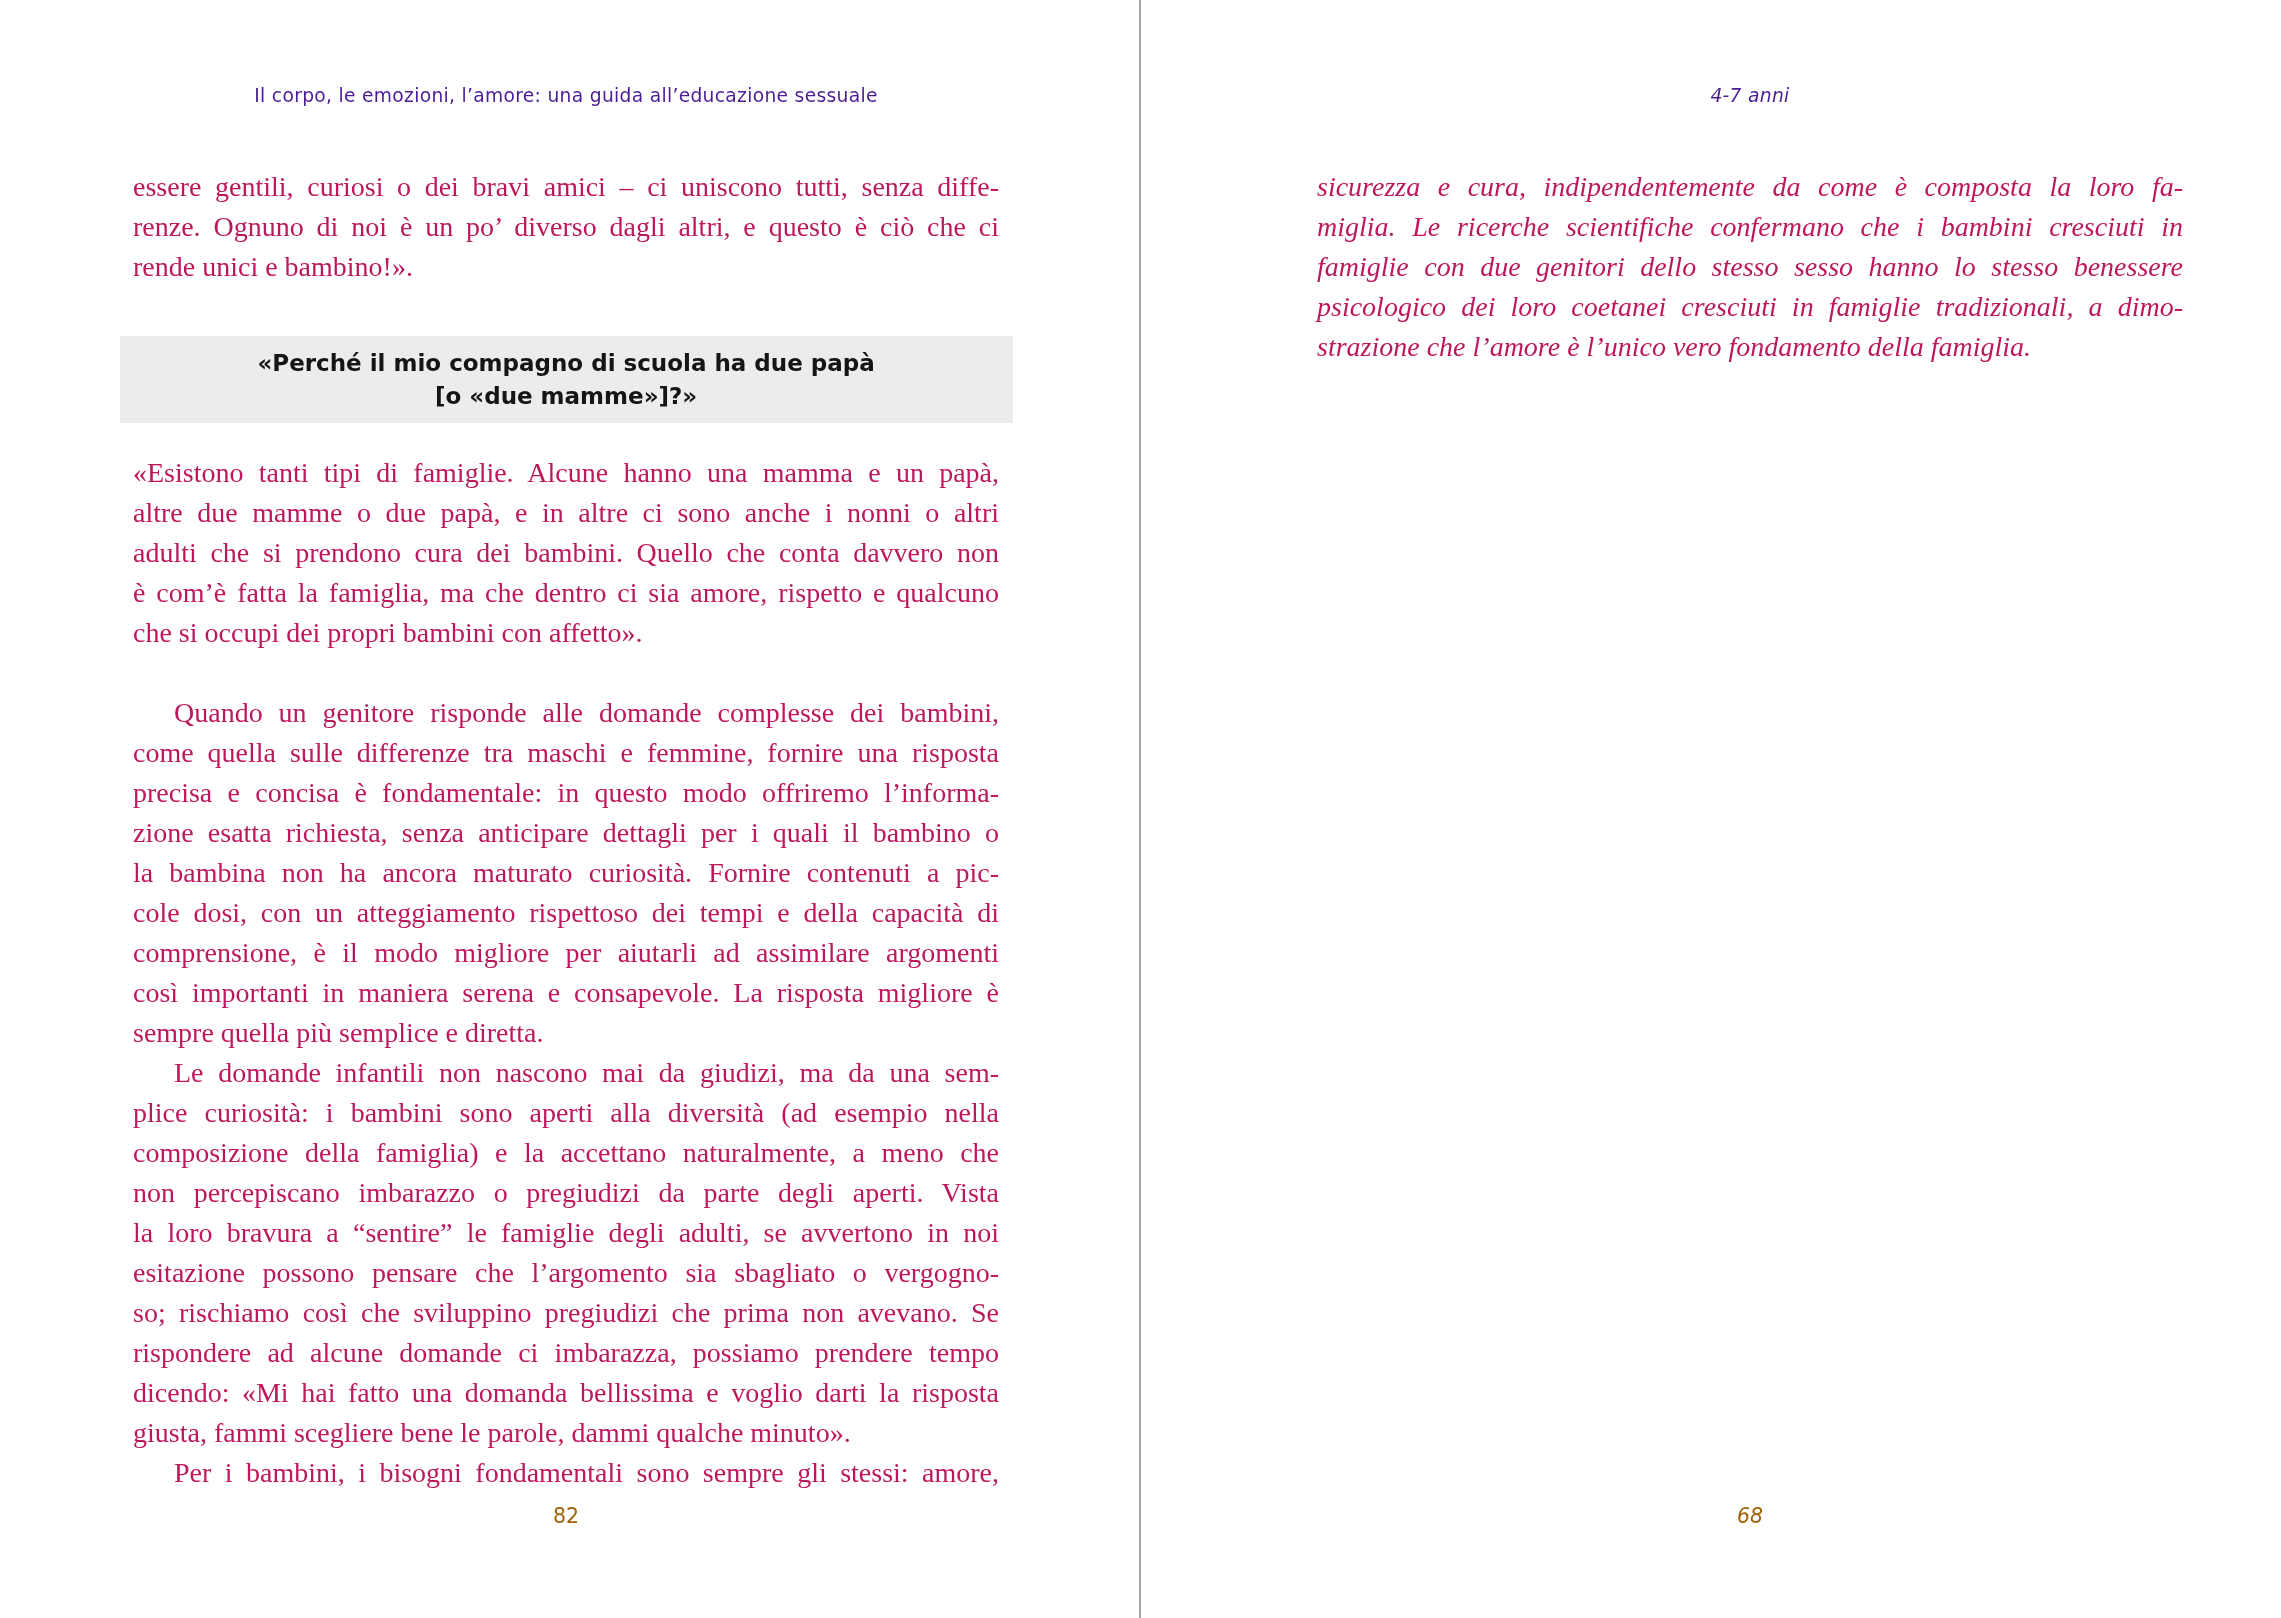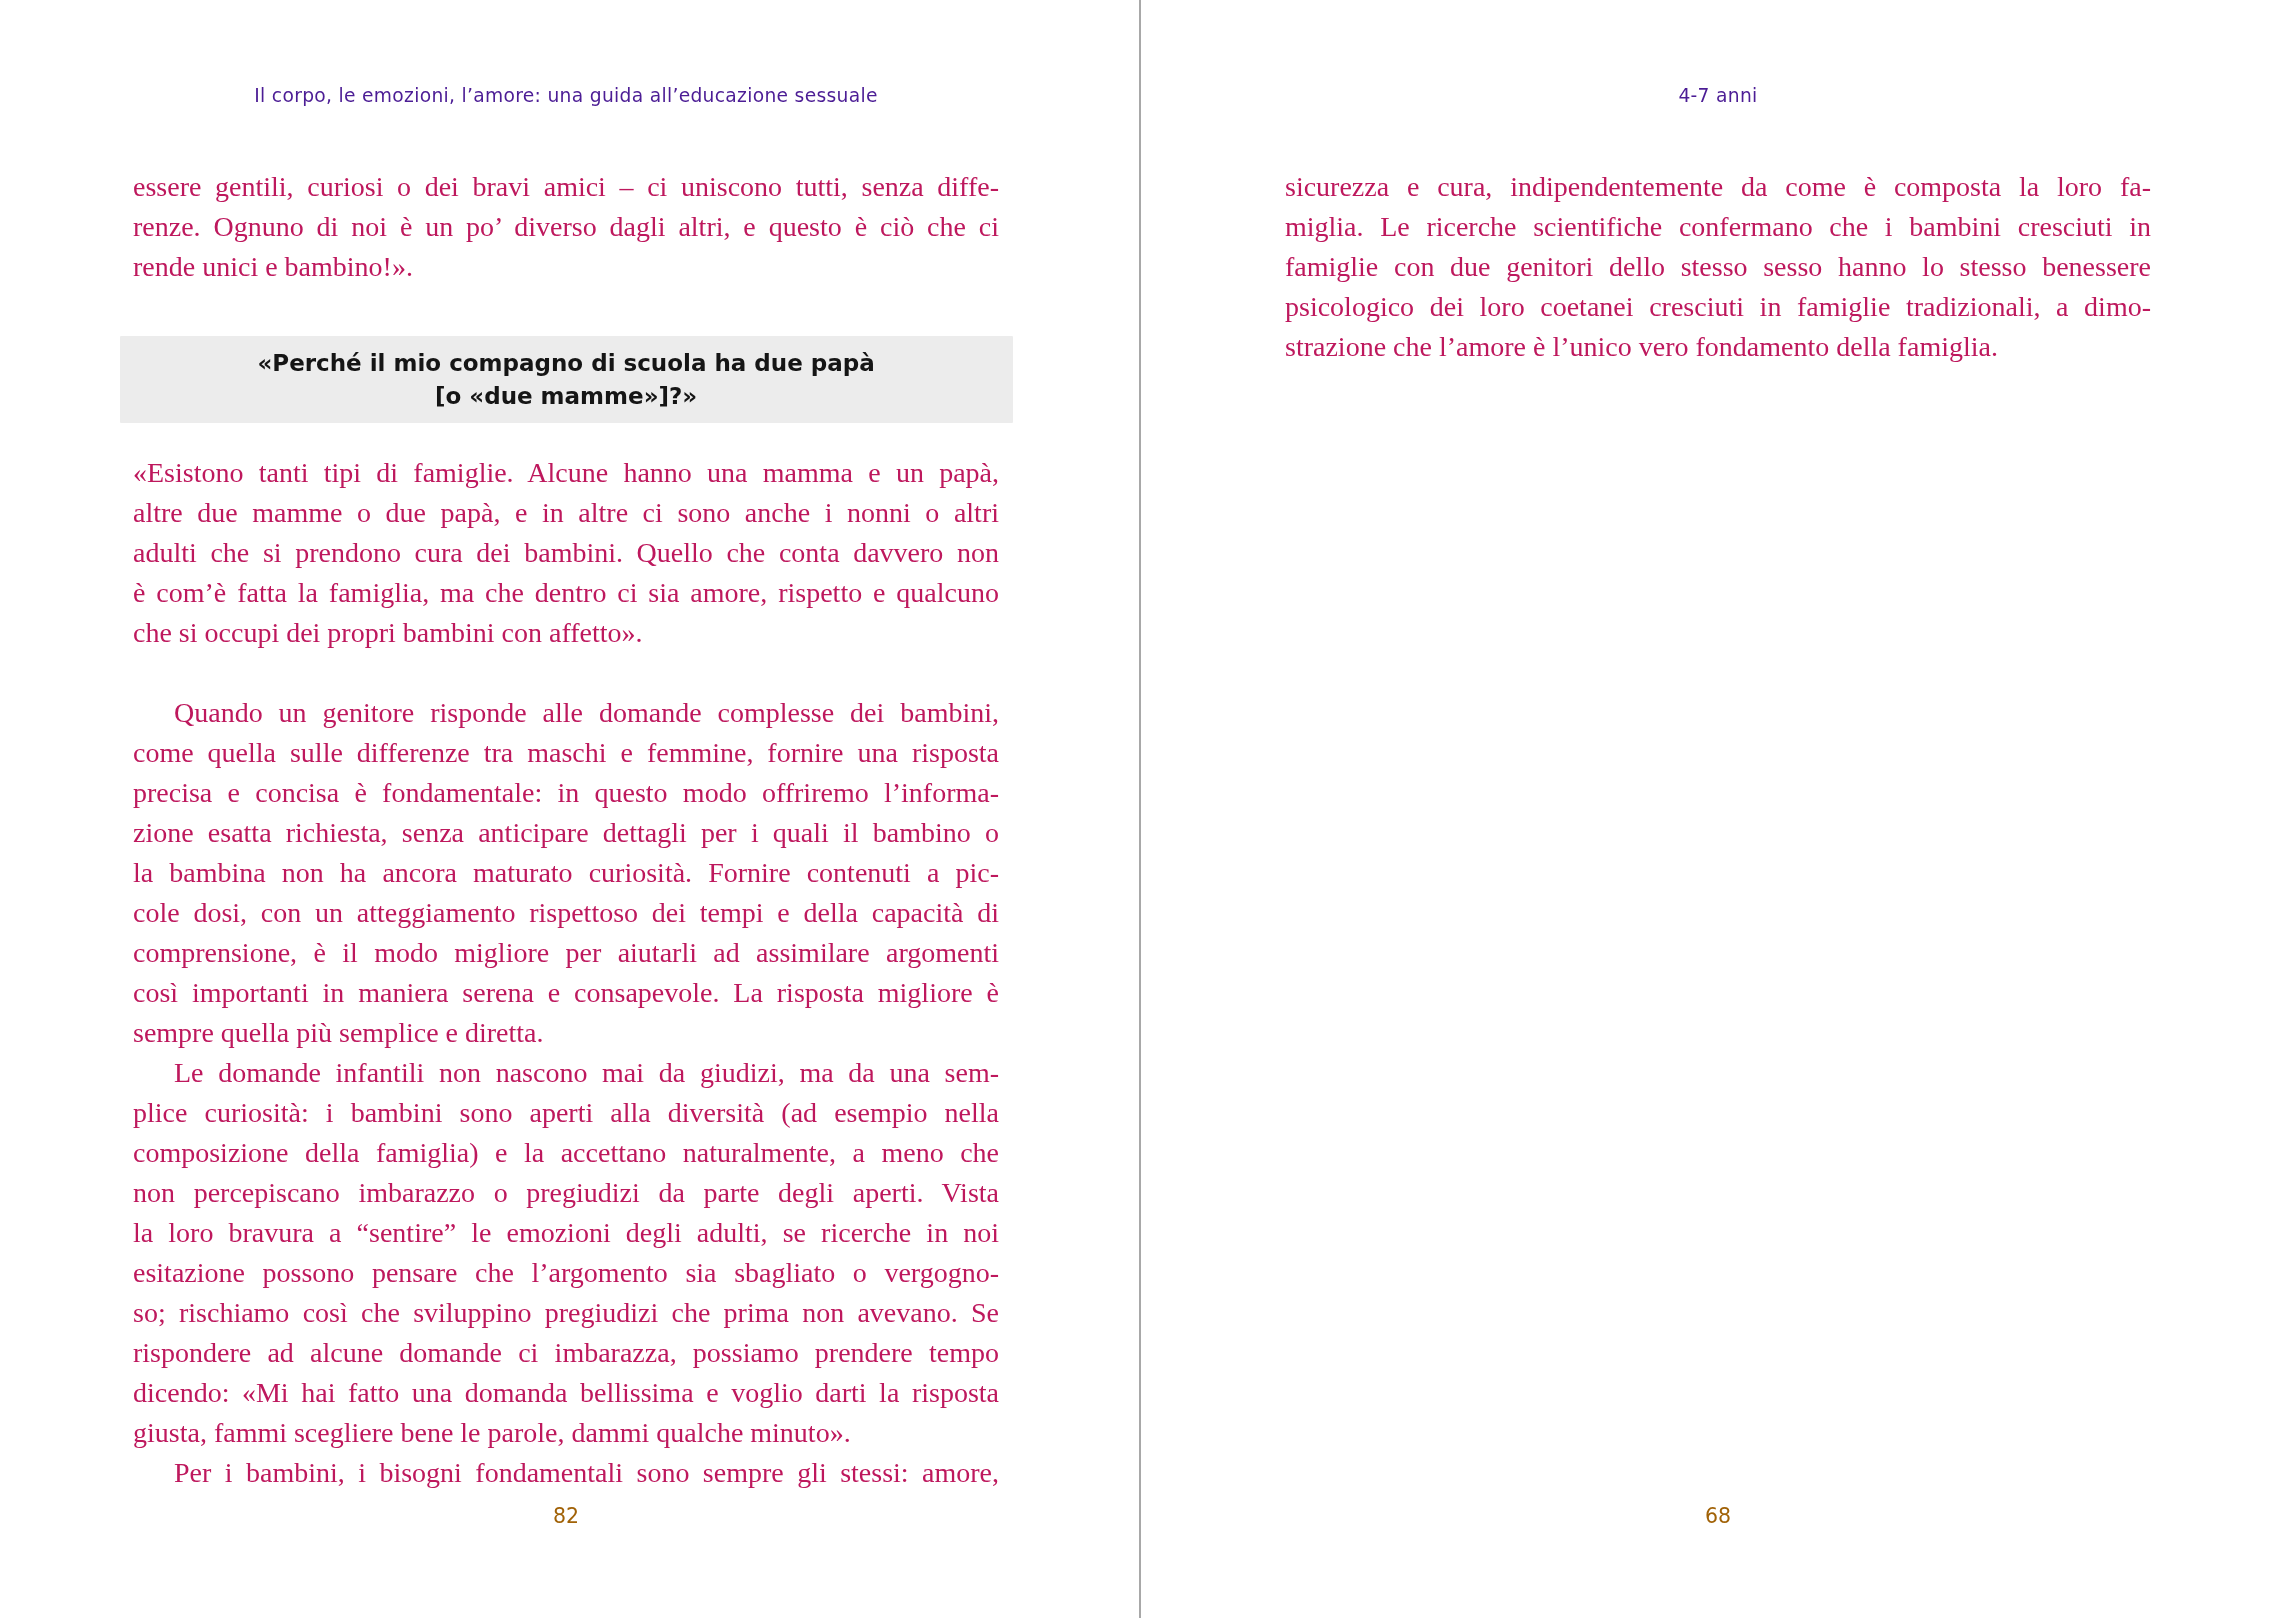--- a/index.html
+++ b/index.html
@@ -7,21 +7,21 @@
     width: 2281px;
     height: 1618px;
     background: #ffffff;
     position: relative;
     font-family: "Liberation Serif", serif;
     overflow: hidden;
   }
   .spread { position: relative; width: 2281px; height: 1618px; }
   .page { position: absolute; top: 0; height: 1618px; }
   .page-left  { left: 0; width: 1139px; }
-  .page-right { left: 1122px; width: 1128px; }
+  .page-right { left: 1154px; width: 1128px; font-style: italic; }
   .divider {
     position: absolute;
     left: 1139px; top: 0;
     width: 1.8px; height: 1618px;
     background: #a8a8a8;
   }
   .column-left  { width: 866px; margin-left: 133px; }
   .column-right { width: 866px; margin-left: 163px; }
   .running-head {
     margin-top: 84px;
@@ -109,21 +109,21 @@
               <div class="line">cole dosi, con un atteggiamento rispettoso dei tempi e della capacità di</div>
               <div class="line">comprensione, è il modo migliore per aiutarli ad assimilare argomenti</div>
               <div class="line">così importanti in maniera serena e consapevole. La risposta migliore è</div>
               <div class="line line-end">sempre quella più semplice e diretta.</div>
             </div>
             <div class="para">
               <div class="line indent">Le domande infantili non nascono mai da giudizi, ma da una sem-</div>
               <div class="line">plice curiosità: i bambini sono aperti alla diversità (ad esempio nella</div>
               <div class="line">composizione della famiglia) e la accettano naturalmente, a meno che</div>
               <div class="line">non percepiscano imbarazzo o pregiudizi da parte degli aperti. Vista</div>
-              <div class="line">la loro bravura a “sentire” le emozioni degli adulti, se ricerche in noi</div>
+              <div class="line">la loro bravura a “sentire” le famiglie degli adulti, se avvertono in noi</div>
               <div class="line">esitazione possono pensare che l’argomento sia sbagliato o vergogno-</div>
               <div class="line">so; rischiamo così che sviluppino pregiudizi che prima non avevano. Se</div>
               <div class="line">rispondere ad alcune domande ci imbarazza, possiamo prendere tempo</div>
               <div class="line">dicendo: «Mi hai fatto una domanda bellissima e voglio darti la risposta</div>
               <div class="line line-end">giusta, fammi scegliere bene le parole, dammi qualche minuto».</div>
             </div>
             <div class="para">
               <div class="line indent">Per i bambini, i bisogni fondamentali sono sempre gli stessi: amore,</div>
             </div>
           </div>

